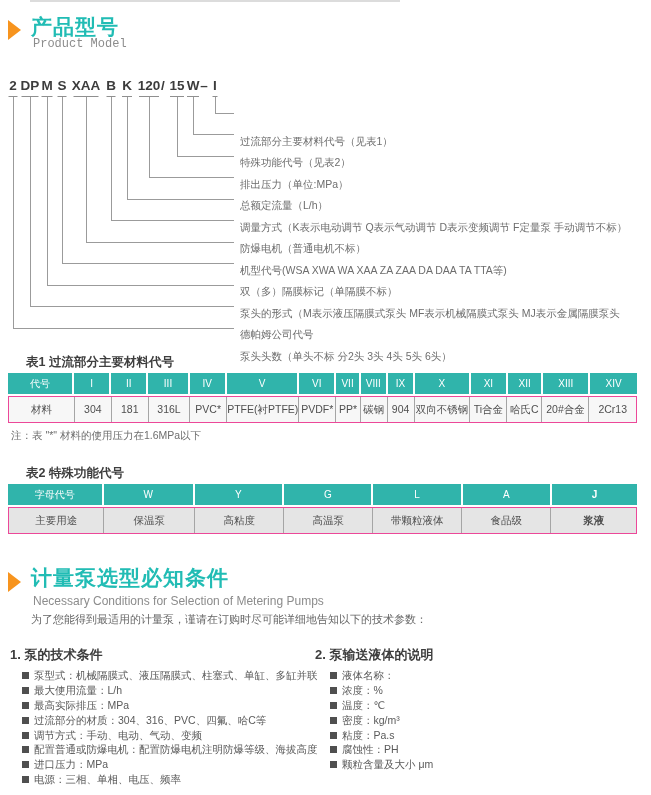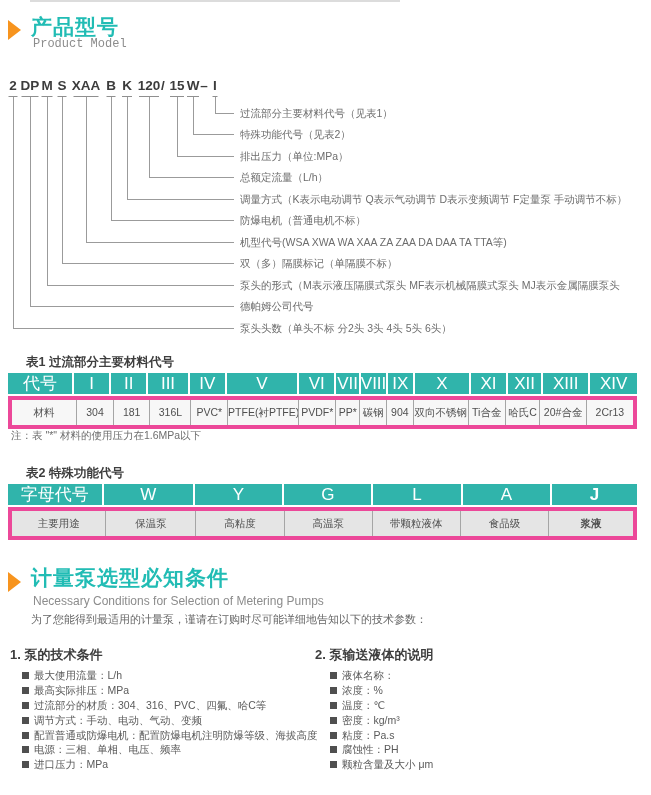--- a/index.html
+++ b/index.html
@@ -10,30 +10,30 @@
   .tri{position:absolute;width:0;height:0;
        border-left:13px solid #f7941e;border-top:10px solid transparent;border-bottom:10px solid transparent;}
   .sec-title{position:absolute;margin:0;font-size:21px;font-weight:bold;color:#21bcb4;letter-spacing:1px;white-space:nowrap;}
   .sec-sub{position:absolute;font-size:12px;color:#8c8c8c;white-space:nowrap;}
   .top-artifact{position:absolute;left:30px;top:0;width:370px;height:2px;background:#dcdcdc;}
 
   
   .tok{position:absolute;top:78px;transform:translateX(-50%);font-size:13.5px;font-weight:bold;color:#3c3c3c;white-space:nowrap;}
   .tick{position:absolute;top:96px;height:1px;background:#8f8f8f;transform:translateX(-50%);}
   .conn{position:absolute;top:97px;border-left:1px solid #9b9b9b;border-bottom:1px solid #9b9b9b;}
-  .callout{position:absolute;left:240px;font-size:10.5px;color:#6d6d6d;white-space:nowrap;line-height:12px;}
+  .callout{position:absolute;left:240px;font-size:10.5px;color:#6d6d6d;white-space:nowrap;line-height:12px;margin-top:28px;}
 
   
   .tbl-title{position:absolute;left:8px;font-size:12.5px;font-weight:bold;color:#3e3e3e;white-space:nowrap;margin-left:18px;}
   .tbl{position:absolute;left:8px;width:629px;}
   .thead{display:flex;}
   .th{background:#30b4ab;color:#ffffff;border-right:2px solid #ffffff;box-sizing:border-box;
-      height:21px;line-height:21px;text-align:center;font-size:17px;flex-shrink:1;}
+      height:21px;line-height:21px;text-align:center;font-size:10px;flex-shrink:1;}
   .thead .th:last-child{border-right:none;}
-  .tbody{display:flex;border:4px solid #ec4899;margin-top:2px;background:#f7f7f7;}
+  .tbody{display:flex;border:1px solid #ec4899;margin-top:2px;background:#f7f7f7;}
   .tbody2{background:#e5e5e5;}
   .td{border-right:1px solid #a5a5a5;box-sizing:border-box;height:25px;line-height:25px;
       text-align:center;font-size:10.5px;color:#4f4f4f;flex-shrink:1;overflow:hidden;white-space:nowrap;}
   .tbody .td:last-child{border-right:none;}
   .bold-col{font-weight:bold;}
   .tbl-note{position:absolute;left:11px;font-size:10.5px;color:#6e6e6e;white-space:nowrap;}
 
   
   .intro{position:absolute;left:31px;font-size:11px;color:#666;white-space:nowrap;}
   .col-head{position:absolute;font-size:13px;font-weight:bold;color:#3d3d3d;white-space:nowrap;}
@@ -167,46 +167,50 @@
   <h2 class="sec-title" style="left:31px;top:564px;">计量泵选型必知条件</h2>
   <div class="sec-sub" style="left:33px;top:594px;">Necessary Conditions for Selection of Metering Pumps</div>
   <div class="intro" style="top:612px">为了您能得到最适用的计量泵，谨请在订购时尽可能详细地告知以下的技术参数：</div>
 
   <div class="col-head" style="left:10px;top:646px">1. 泵的技术条件</div>
   <div class="col-head" style="left:315px;top:646px">2. 泵输送液体的说明</div>
 
   <div class="blist" style="left:22px;top:670px">
     <div class="bitem">
         <span class="bsq"></span>
+        <span>泵型式：机械隔膜式、液压隔膜式、柱塞式、单缸、多缸并联</span>
+      </div>
+    <div class="bitem">
+        <span class="bsq"></span>
         <span>最大使用流量：L/h</span>
       </div>
     <div class="bitem">
         <span class="bsq"></span>
         <span>最高实际排压：MPa</span>
       </div>
     <div class="bitem">
         <span class="bsq"></span>
         <span>过流部分的材质：304、316、PVC、四氟、哈C等</span>
       </div>
     <div class="bitem">
         <span class="bsq"></span>
         <span>调节方式：手动、电动、气动、变频</span>
       </div>
     <div class="bitem">
         <span class="bsq"></span>
         <span>配置普通或防爆电机：配置防爆电机注明防爆等级、海拔高度</span>
       </div>
     <div class="bitem">
         <span class="bsq"></span>
+        <span>进口压力：MPa</span>
+      </div>
+    <div class="bitem">
+        <span class="bsq"></span>
         <span>电源：三相、单相、电压、频率</span>
       </div>
-    <div class="bitem">
-        <span class="bsq"></span>
-        <span>进口压力：MPa</span>
-      </div>
   </div>
 
   <div class="blist" style="left:330px;top:670px">
     <div class="bitem">
         <span class="bsq"></span>
         <span>液体名称：</span>
       </div>
     <div class="bitem">
         <span class="bsq"></span>
         <span>浓度：%</span>

